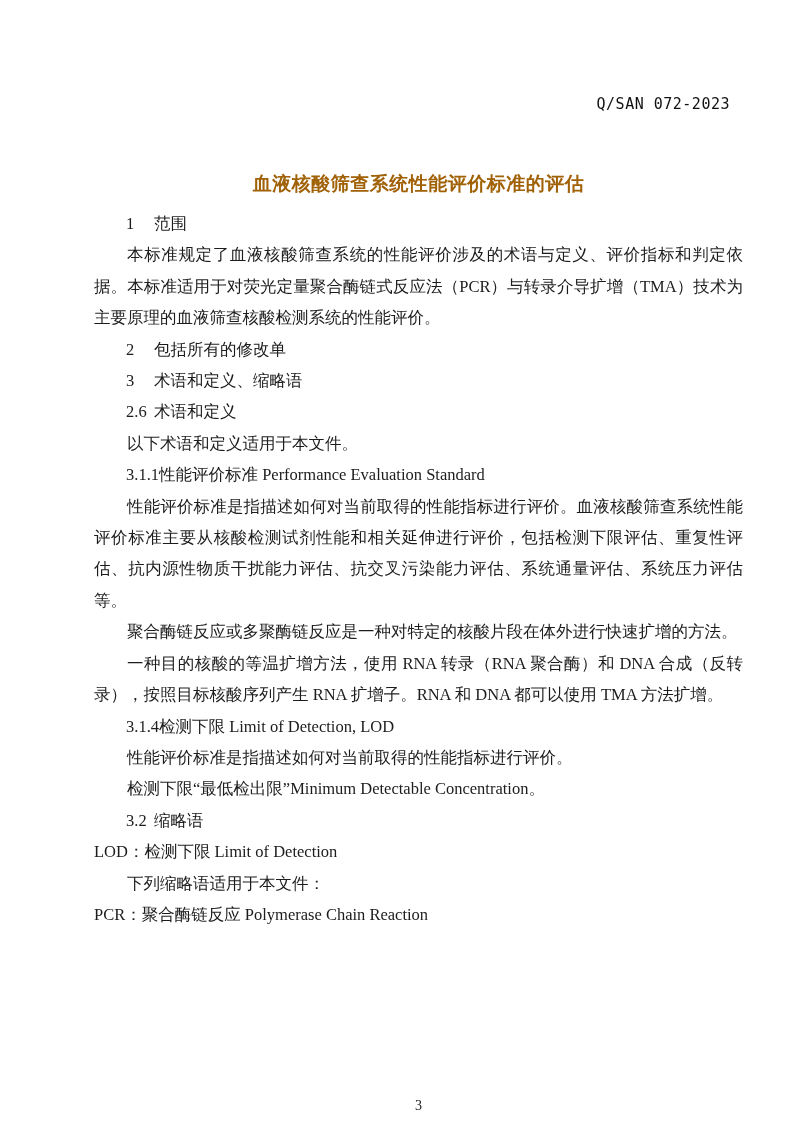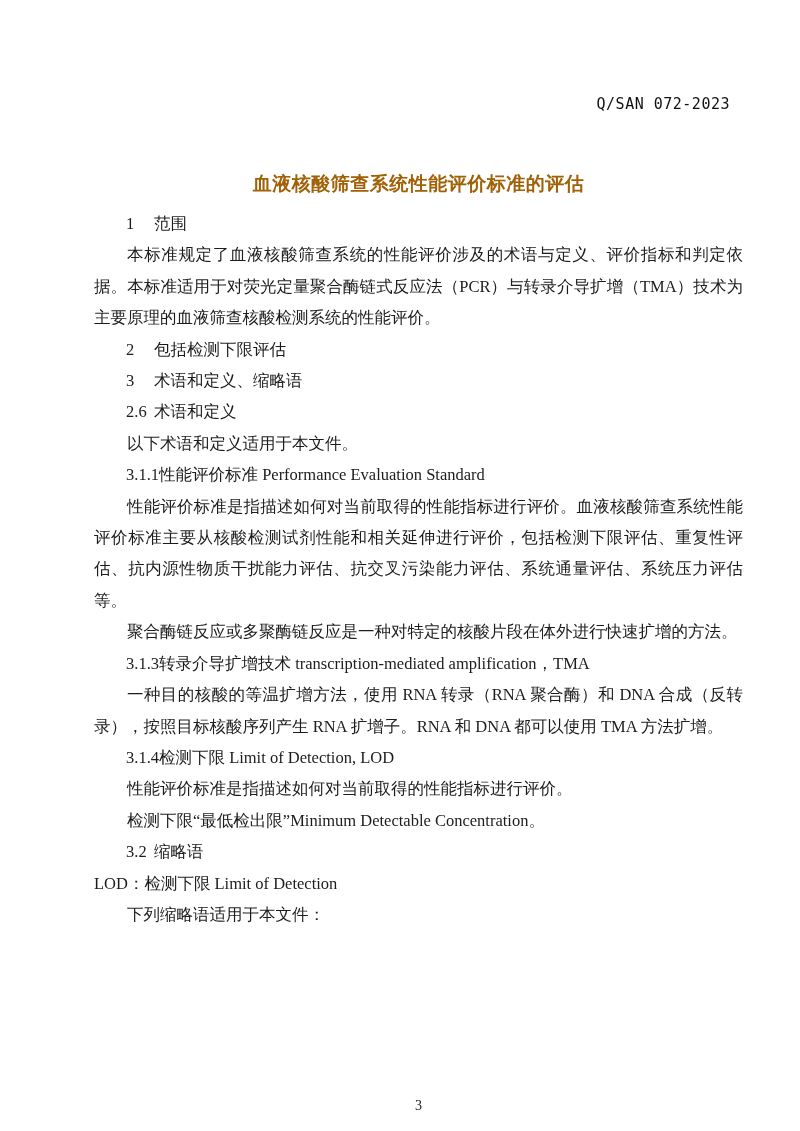--- a/index.html
+++ b/index.html
@@ -71,32 +71,32 @@
 
 <div class="page">
   <div class="doc-code">Q/SAN 072-2023</div>
 
   <div class="content">
     <h1 class="doc-title">血液核酸筛查系统性能评价标准的评估</h1>
 
     <div id="doc-body">
         <p class="block heading"><span class="h-num">1</span><span>范围</span></p>
         <p class="block indent">本标准规定了血液核酸筛查系统的性能评价涉及的术语与定义、评价指标和判定依据。本标准适用于对荧光定量聚合酶链式反应法（PCR）与转录介导扩增（TMA）技术为主要原理的血液筛查核酸检测系统的性能评价。</p>
-        <p class="block heading"><span class="h-num">2</span><span>包括检测下限评估</span></p>
+        <p class="block heading"><span class="h-num">2</span><span>包括所有的修改单</span></p>
         <p class="block heading"><span class="h-num">3</span><span>术语和定义、缩略语</span></p>
         <p class="block heading"><span class="h-num">2.6</span><span>术语和定义</span></p>
         <p class="block indent">以下术语和定义适用于本文件。</p>
         <p class="block heading"><span class="h-num">3.1.1</span><span>性能评价标准 Performance Evaluation Standard</span></p>
         <p class="block indent">性能评价标准是指描述如何对当前取得的性能指标进行评价。血液核酸筛查系统性能评价标准主要从核酸检测试剂性能和相关延伸进行评价，包括检测下限评估、重复性评估、抗内源性物质干扰能力评估、抗交叉污染能力评估、系统通量评估、系统压力评估等。</p>
         <p class="block indent">聚合酶链反应或多聚酶链反应是一种对特定的核酸片段在体外进行快速扩增的方法。</p>
-        <p class="block heading"><span class="h-num">3.1.3</span><span>转录介导扩增技术 transcription-mediated amplification，TMA</span></p>
         <p class="block indent">一种目的核酸的等温扩增方法，使用 RNA 转录（RNA 聚合酶）和 DNA 合成（反转录），按照目标核酸序列产生 RNA 扩增子。RNA 和 DNA 都可以使用 TMA 方法扩增。</p>
         <p class="block heading"><span class="h-num">3.1.4</span><span>检测下限 Limit of Detection, LOD</span></p>
         <p class="block indent">性能评价标准是指描述如何对当前取得的性能指标进行评价。</p>
         <p class="block indent">检测下限“最低检出限”Minimum Detectable Concentration。</p>
         <p class="block heading"><span class="h-num">3.2</span><span>缩略语</span></p>
         <p class="block">LOD：检测下限 Limit of Detection</p>
         <p class="block indent">下列缩略语适用于本文件：</p>
+        <p class="block">PCR：聚合酶链反应 Polymerase Chain Reaction</p>
       </div>
   </div>
 
   <div class="page-number">3</div>
 </div>
 
 </body></html>

